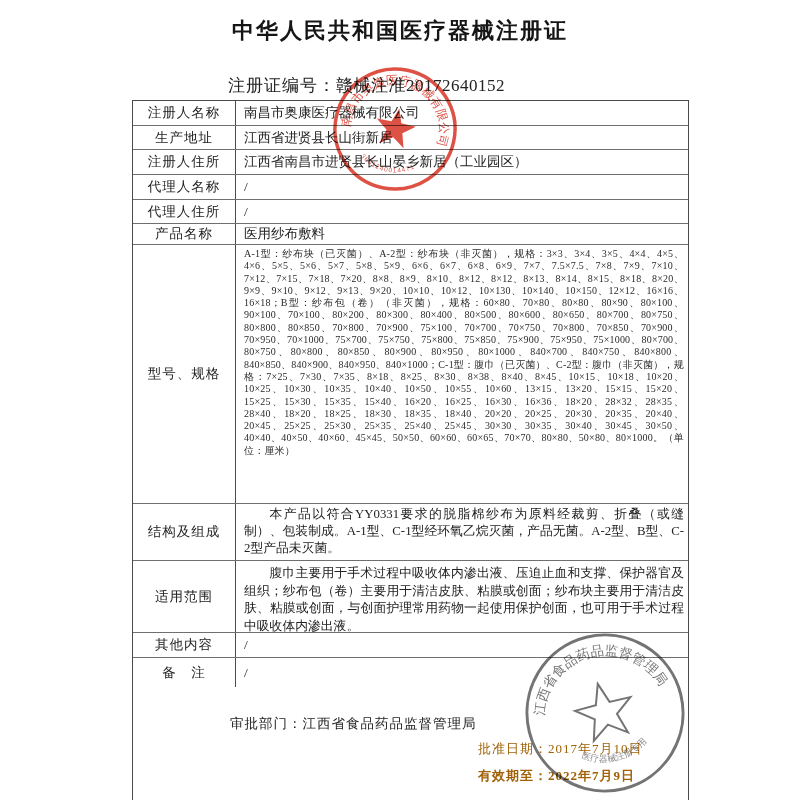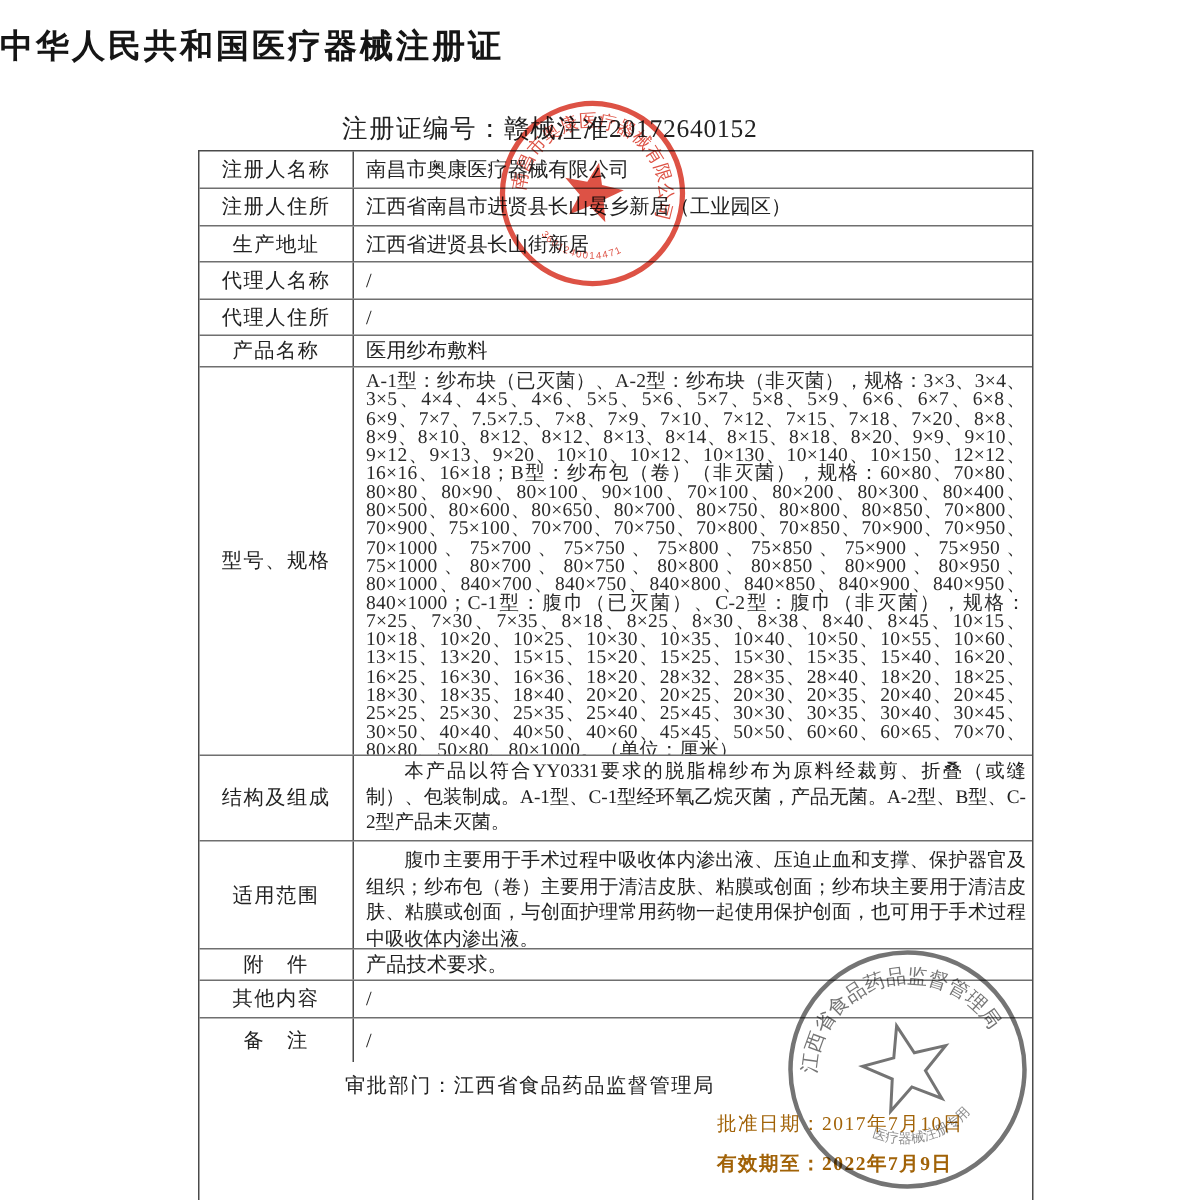--- a/index.html
+++ b/index.html
@@ -2,21 +2,21 @@
 <html><head>
 <meta charset="utf-8">
 <style>
   html,body{margin:0;padding:0;}
   body{
     width:800px;height:800px;position:relative;background:#ffffff;
     font-family:"Liberation Serif","DejaVu Serif",serif;
     color:#1e1e1e;overflow:hidden;
   }
   .title{
-    position:absolute;top:16px;left:0;width:800px;text-align:left;
+    position:absolute;top:16px;left:0;width:800px;text-align:center;
     font-size:22px;font-weight:600;letter-spacing:2px;margin:0;color:#151515;
   }
   .regline{
     position:absolute;top:74px;left:228px;font-size:17px;letter-spacing:1px;color:#222;font-family:Liberation Serif, serif;
   }
   .regline .num{letter-spacing:0.5px;}
   .cert-table{
     position:absolute;left:132px;top:100px;width:557px;height:771px;
     border:1.6px solid #4a4a4a;box-sizing:border-box;background:transparent;
   }
@@ -26,21 +26,21 @@
     width:103px;min-width:103px;border-right:1.3px solid #4a4a4a;box-sizing:border-box;
     display:flex;align-items:center;justify-content:center;text-align:center;
     font-size:13.5px;letter-spacing:1px;color:#222;padding:0 2px;
   }
   .tvalue{
     flex:1;display:flex;align-items:center;box-sizing:border-box;
     font-size:13.5px;padding:1px 4px 1px 8px;color:#222;overflow:hidden;
   }
   .tvalue.block{display:block;}
   .spec-text{
-    font-size:13px;line-height:12.3px;text-align:justify;letter-spacing:0.2px;
+    font-size:10px;line-height:12.3px;text-align:justify;letter-spacing:0.2px;
     padding-top:2px;color:#2a2a2a;
   }
   .para{
     font-size:12.8px;line-height:17.5px;text-indent:2em;padding-top:3px;
     text-align:justify;color:#222;
   }
   .footer-left{position:absolute;left:188px;top:715px;font-size:13.5px;letter-spacing:1px;color:#222;margin-left:42px;}
   .footer-right{position:absolute;left:478px;top:740px;font-size:13px;letter-spacing:1px;color:#a16207;}
   .footer-right .line2{margin-top:9px;font-weight:bold;}
   .stamp{position:absolute;pointer-events:none;mix-blend-mode:multiply;}
@@ -52,27 +52,27 @@
 
 <h1 class="title">中华人民共和国医疗器械注册证</h1>
 
 <div class="regline"><span>注册证编号：</span><span class="num">赣械注准20172640152</span></div>
 
 <div class="cert-table">
   <div class="trow" style="height:25px">
     <div class="tlabel">注册人名称</div>
     <div class="tvalue">南昌市奥康医疗器械有限公司</div>
   </div>
+  <div class="trow" style="height:24px">
+    <div class="tlabel">生产地址</div>
+    <div class="tvalue">江西省进贤县长山街新居</div>
+  </div>
   <div class="trow" style="height:25px">
     <div class="tlabel">注册人住所</div>
     <div class="tvalue">江西省南昌市进贤县长山晏乡新居（工业园区）</div>
-  </div>
-  <div class="trow" style="height:24px">
-    <div class="tlabel">生产地址</div>
-    <div class="tvalue">江西省进贤县长山街新居</div>
   </div>
   <div class="trow" style="height:25px">
     <div class="tlabel">代理人名称</div>
     <div class="tvalue">/</div>
   </div>
   <div class="trow" style="height:24px">
     <div class="tlabel">代理人住所</div>
     <div class="tvalue">/</div>
   </div>
   <div class="trow" style="height:21px">
@@ -89,24 +89,20 @@
     <div class="tlabel">结构及组成</div>
     <div class="tvalue block">
         <div class="para" style="line-height:17px;padding-top:1px">本产品以符合YY0331要求的脱脂棉纱布为原料经裁剪、折叠（或缝制）、包装制成。A-1型、C-1型经环氧乙烷灭菌，产品无菌。A-2型、B型、C-2型产品未灭菌。</div>
       </div>
   </div>
   <div class="trow" style="height:72px">
     <div class="tlabel">适用范围</div>
     <div class="tvalue block">
         <div class="para">腹巾主要用于手术过程中吸收体内渗出液、压迫止血和支撑、保护器官及组织；纱布包（卷）主要用于清洁皮肤、粘膜或创面；纱布块主要用于清洁皮肤、粘膜或创面，与创面护理常用药物一起使用保护创面，也可用于手术过程中吸收体内渗出液。</div>
       </div>
-  </div>
-  <div class="trow" style="height:21px">
-    <div class="tlabel">附　件</div>
-    <div class="tvalue">产品技术要求。</div>
   </div>
   <div class="trow" style="height:25px">
     <div class="tlabel">其他内容</div>
     <div class="tvalue">/</div>
   </div>
   <div class="trow" style="height:29px">
     <div class="tlabel">备　注</div>
     <div class="tvalue">/</div>
   </div>
 </div>

